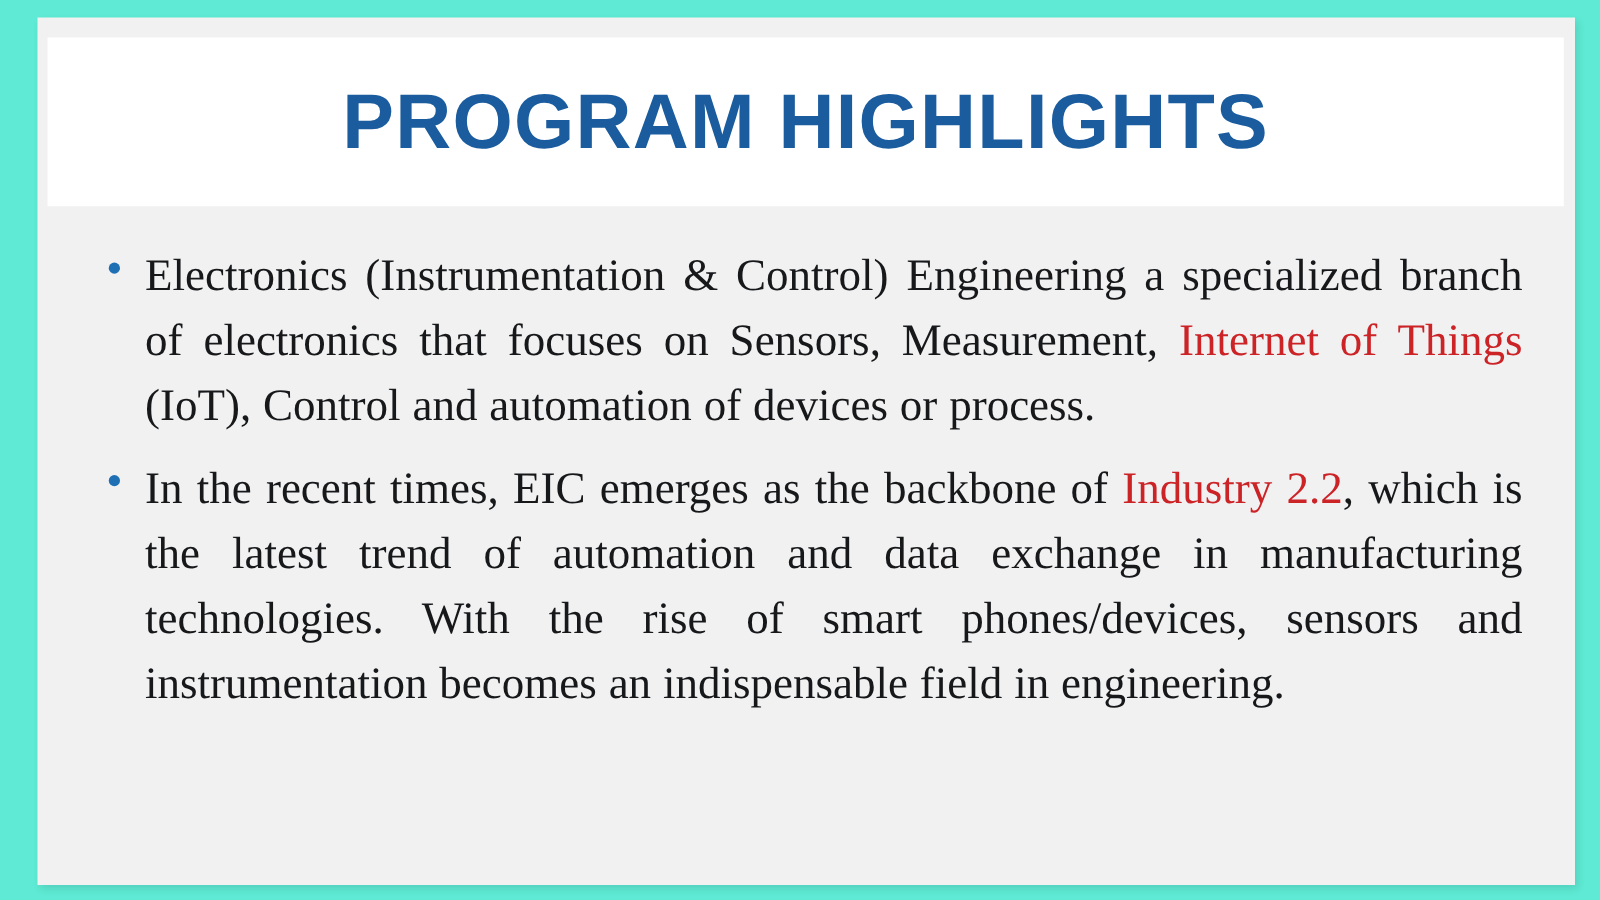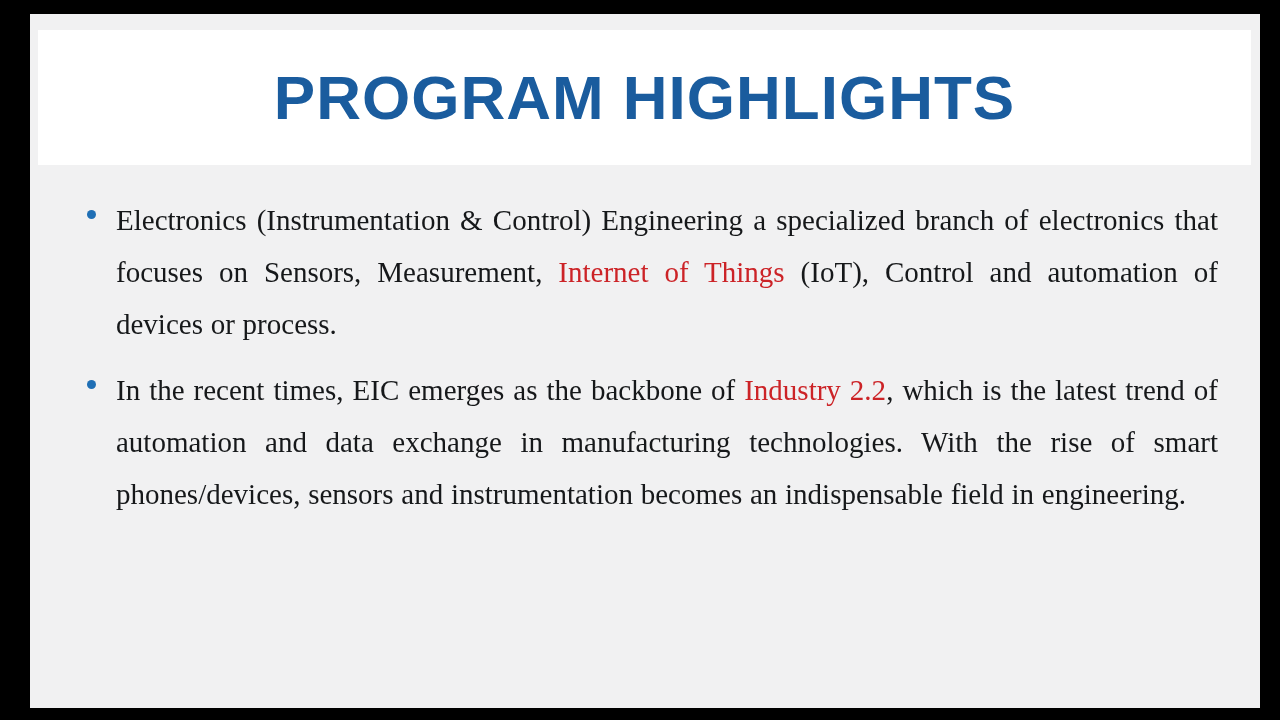--- a/index.html
+++ b/index.html
@@ -8,21 +8,21 @@
     width: 1280px;
     height: 720px;
     overflow: hidden;
     background: #ffffff;
   }
 
   #slide-root {
     position: relative;
     width: 1280px;
     height: 720px;
-    background: #000000;
+    background: #5eead4;
     font-family: "Liberation Serif", "DejaVu Serif", serif;
   }
 
   
   #slide-canvas {
     position: absolute;
     left: 30px;
     top: 14px;
     width: 1230px;
     height: 694px;
@@ -82,21 +82,21 @@
     width: 9px;
     height: 9px;
     border-radius: 50%;
     background: #1f6fb5;
   }
 
   .bullet-text {
     display: block;
     text-align: justify;
     text-align-last: left;
-    font-size: 29px;
+    font-size: 36px;
     line-height: 52px;
     color: #16181a;
     hyphens: none;
     word-spacing: 0.5px;
   }
 
   .accent-red {
     color: #cc2327;
   }
 

